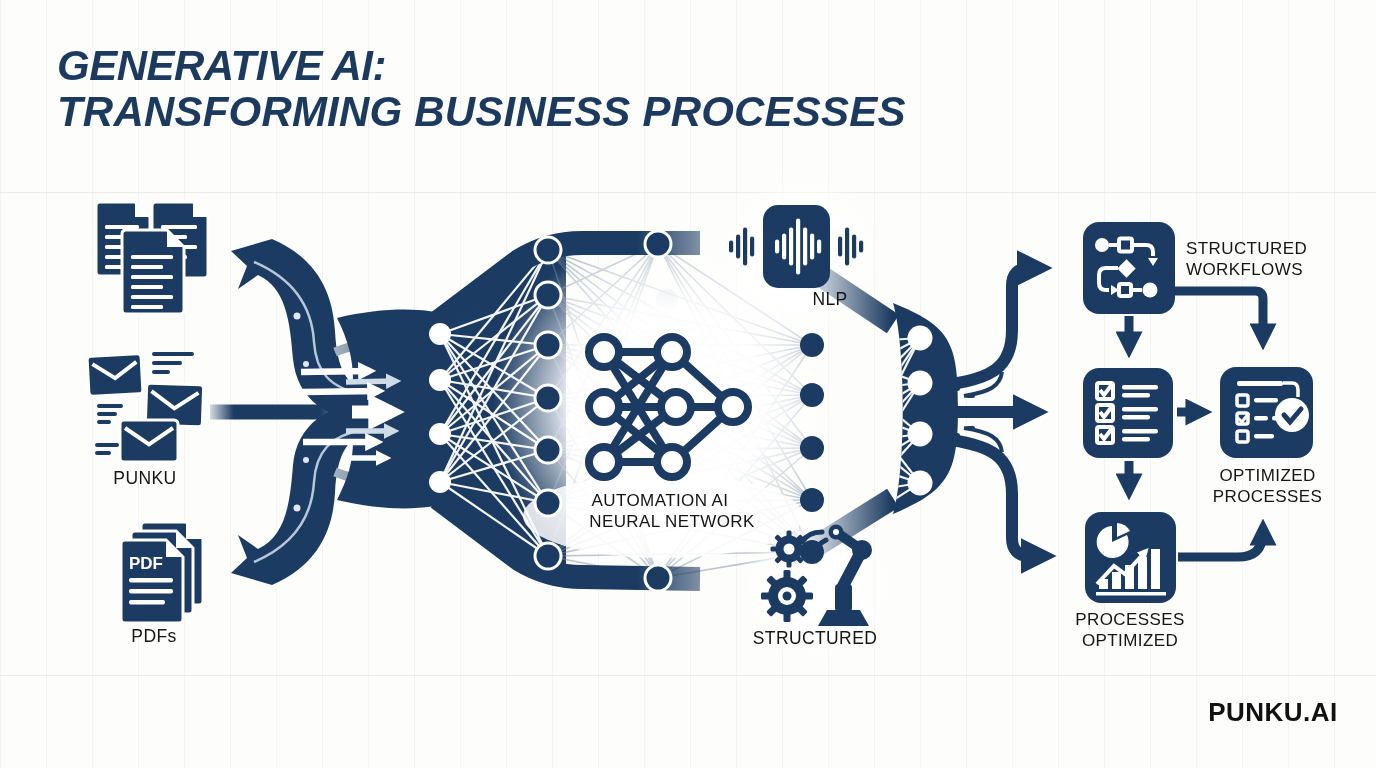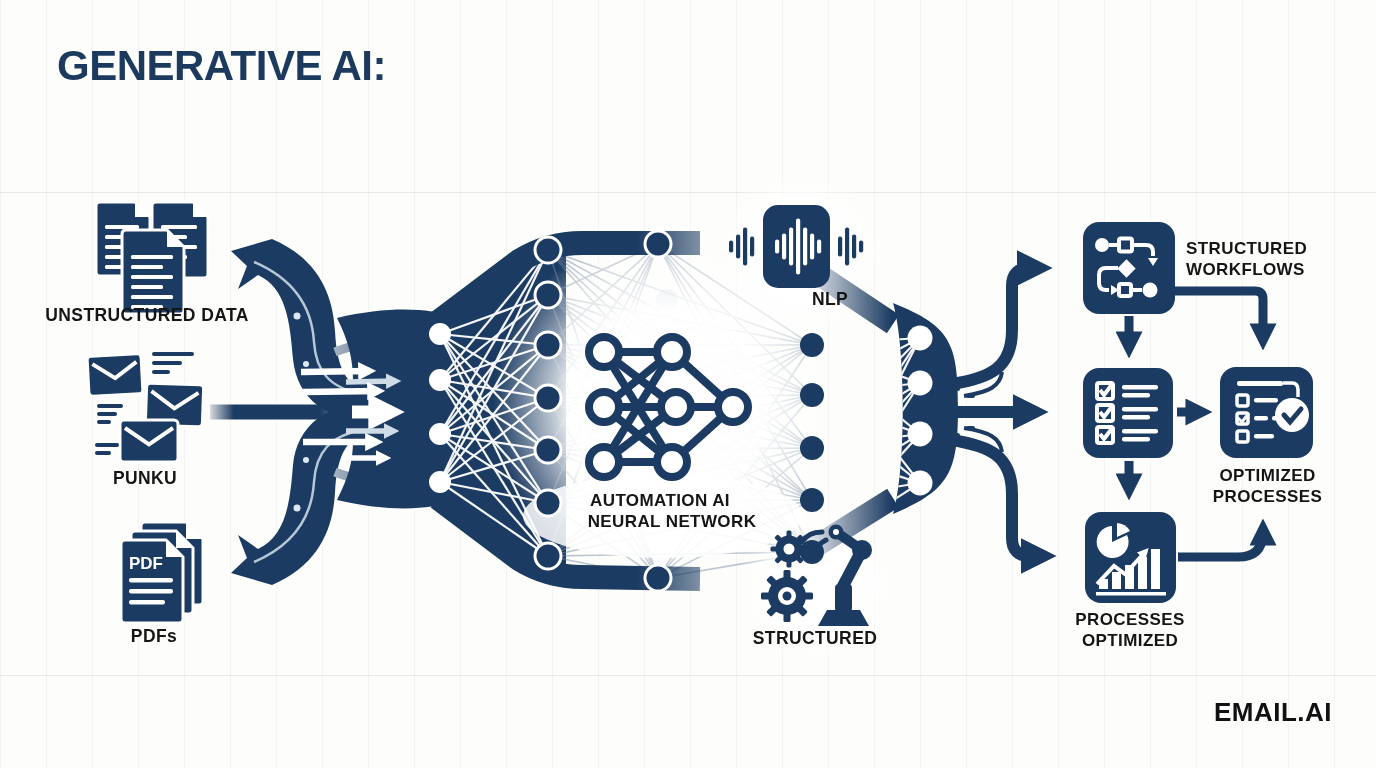--- a/index.html
+++ b/index.html
@@ -5,25 +5,25 @@
   html,body{margin:0;padding:0;background:#e8e8e8;}
   .canvas{
     position:relative;width:1376px;height:768px;overflow:hidden;
     background:
       repeating-linear-gradient(90deg, rgba(70,80,90,0.05) 0 1px, transparent 1px 46px),
       #fdfdfb;
     font-family:"Liberation Sans",sans-serif;
   }
   .hline{position:absolute;left:0;width:1376px;height:1px;background:rgba(70,80,90,0.10);}
   svg.art{position:absolute;left:0;top:0;}
-  .lbl{position:absolute;font-weight:700;font-size:17.5px;line-height:1.1;
+  .lbl{position:absolute;font-weight:400;font-size:17.5px;line-height:1.1;
        color:#151515;text-align:center;letter-spacing:.4px;white-space:nowrap;}
   .lbl.small{font-size:17px;}
   .ttl{position:absolute;left:57px;color:#1c3a5e;white-space:nowrap;
-       font-weight:800;font-size:42px;line-height:1.05;letter-spacing:-0.5px;}
+       font-weight:800;font-size:42px;line-height:1.05;letter-spacing:-0.5px;font-style:italic;}
   .ttl.l2{font-weight:700;letter-spacing:0.2px;}
   .brand{position:absolute;font-weight:800;font-size:26px;color:#111;letter-spacing:.5px;}
   .left{text-align:left;}
 </style>
 </head>
 <body>
 
 <div class="canvas">
   <div class="hline" style="top:192px"></div>
   <div class="hline" style="top:675px"></div>
@@ -499,31 +499,31 @@
     <g stroke="#1b3b62" stroke-width="9" fill="none">
       <path d="M 1129,316 L 1129,349" marker-end="url(#ahN)"></path>
       <path d="M 1175,291 L 1255,291 Q 1263,291 1263,299 L 1263,341" marker-end="url(#ahN)"></path>
       <path d="M 1177,412 L 1203,412" marker-end="url(#ahN)"></path>
       <path d="M 1129,461 L 1129,491" marker-end="url(#ahN)"></path>
       <path d="M 1178,557 L 1238,557 Q 1262,557 1263,534 L 1263,528" marker-end="url(#ahN)"></path>
     </g>
   </svg>
 
   <div class="ttl" style="top:44px">GENERATIVE AI:</div>
-
-  <div class="lbl" style="left:22px;top:306px;width:250px">UNSTRUCTURED DATA</div>
+  <div class="ttl l2" style="top:90px">TRANSFORMING BUSINESS PROCESSES</div>
+
   <div class="lbl" style="left:70px;top:469px;width:150px">PUNKU</div>
   <div class="lbl" style="left:79px;top:627px;width:150px">PDFs</div>
 
   <div class="lbl" style="left:775px;top:290px;width:110px">NLP</div>
   <div class="lbl small" style="left:560px;top:492px;width:200px">AUTOMATION AI</div>
   <div class="lbl small" style="left:572px;top:513px;width:200px">NEURAL NETWORK</div>
   <div class="lbl" style="left:740px;top:629px;width:150px">STRUCTURED</div>
 
   <div class="lbl small left" style="left:1186px;top:240px;width:150px">STRUCTURED</div>
   <div class="lbl small left" style="left:1186px;top:261px;width:150px">WORKFLOWS</div>
   <div class="lbl small" style="left:1200px;top:467px;width:135px">OPTIMIZED</div>
   <div class="lbl small" style="left:1200px;top:488px;width:135px">PROCESSES</div>
   <div class="lbl small" style="left:1060px;top:611px;width:140px">PROCESSES</div>
   <div class="lbl small" style="left:1060px;top:632px;width:140px">OPTIMIZED</div>
 
-  <div class="brand" style="left:1190px;top:697px;width:166px;text-align:center">EMAIL.AI</div>
+  <div class="brand" style="left:1190px;top:697px;width:166px;text-align:center">PUNKU.AI</div>
 </div>
 
 </body></html>

